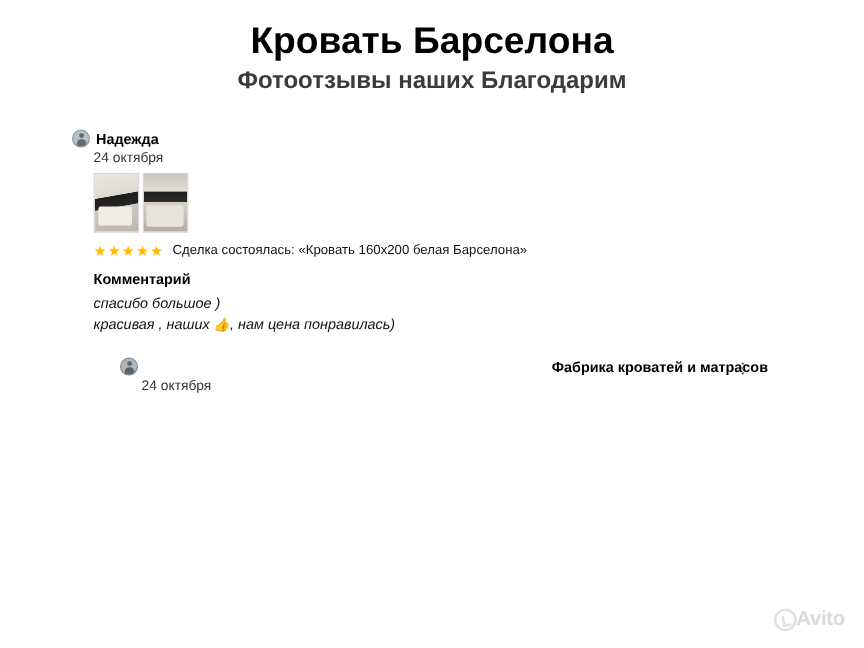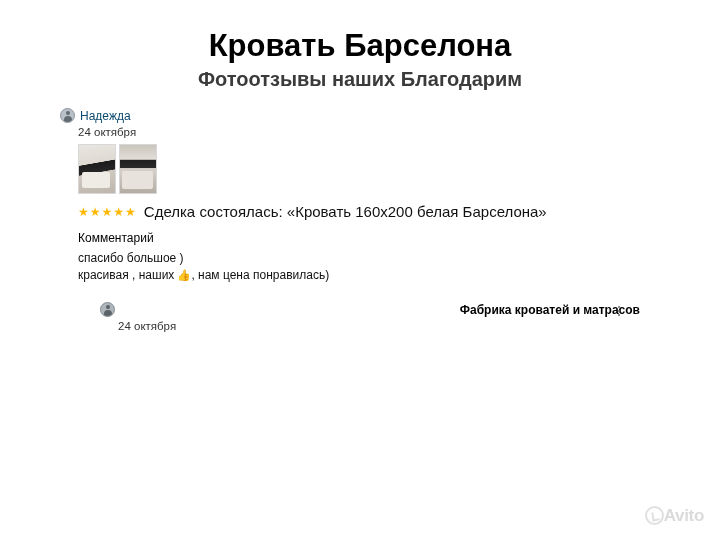--- a/index.html
+++ b/index.html
@@ -19,21 +19,21 @@
   .page {
     width: 720px;
     height: 540px;
     position: relative;
     box-sizing: border-box;
   }
 
   
   .header {
     text-align: center;
-    padding-top: 28px;
+    padding-top: 16px;
   }
   .header-title {
     font-size: 31px;
     font-weight: bold;
     color: #000000;
     letter-spacing: 0px;
     line-height: 36px;
   }
   .header-subtitle {
     font-size: 20px;
@@ -81,22 +81,22 @@
     position: absolute;
     left: 4.5px;
     top: 2px;
     width: 4px;
     height: 4px;
     border-radius: 50%;
     background: #5f6a73;
   }
   .author-name {
     font-size: 12px;
-    font-weight: normal;
-    color: #0c4a6e;
+    font-weight: bold;
+    color: #000000;
   }
   .review-date {
     font-size: 11.5px;
     color: #333333;
     margin-top: 3px;
     margin-left: 18px;
   }
 
   
   .photos {
@@ -147,39 +147,40 @@
     margin-top: 9px;
     margin-left: 18px;
   }
   .stars {
     color: #ffb800;
     font-size: 12px;
     letter-spacing: 1px;
     line-height: 12px;
   }
   .deal-text {
-    font-size: 15px;
+    font-size: 11px;
     color: #111111;
     margin-left: 7px;
   }
 
   
   .comment-title {
     font-size: 12px;
-    font-weight: normal;
+    font-weight: bold;
     color: #000000;
     margin-top: 11px;
     margin-left: 18px;
   }
   .comment-body {
     font-size: 12px;
     color: #111111;
     margin-top: 5px;
     margin-left: 18px;
     line-height: 17px;
+    font-style: italic;
   }
   .thumb {
     color: #f0b000;
     font-size: 11px;
   }
 
   
   .reply {
     margin-top: 18px;
     margin-left: 40px;
@@ -261,21 +262,21 @@
     background: #6b6b6b;
     display: block;
   }
 
   
   .watermark {
     position: absolute;
     right: 16px;
     bottom: 14px;
     display: flex;
-    align-items: flex-start;
+    align-items: flex-end;
     gap: 0;
     opacity: 0.55;
   }
   .wm-logo {
     width: 19px;
     height: 19px;
     border-radius: 50%;
     border: 2px solid #c8c8c8;
     position: relative;
     box-sizing: border-box;

